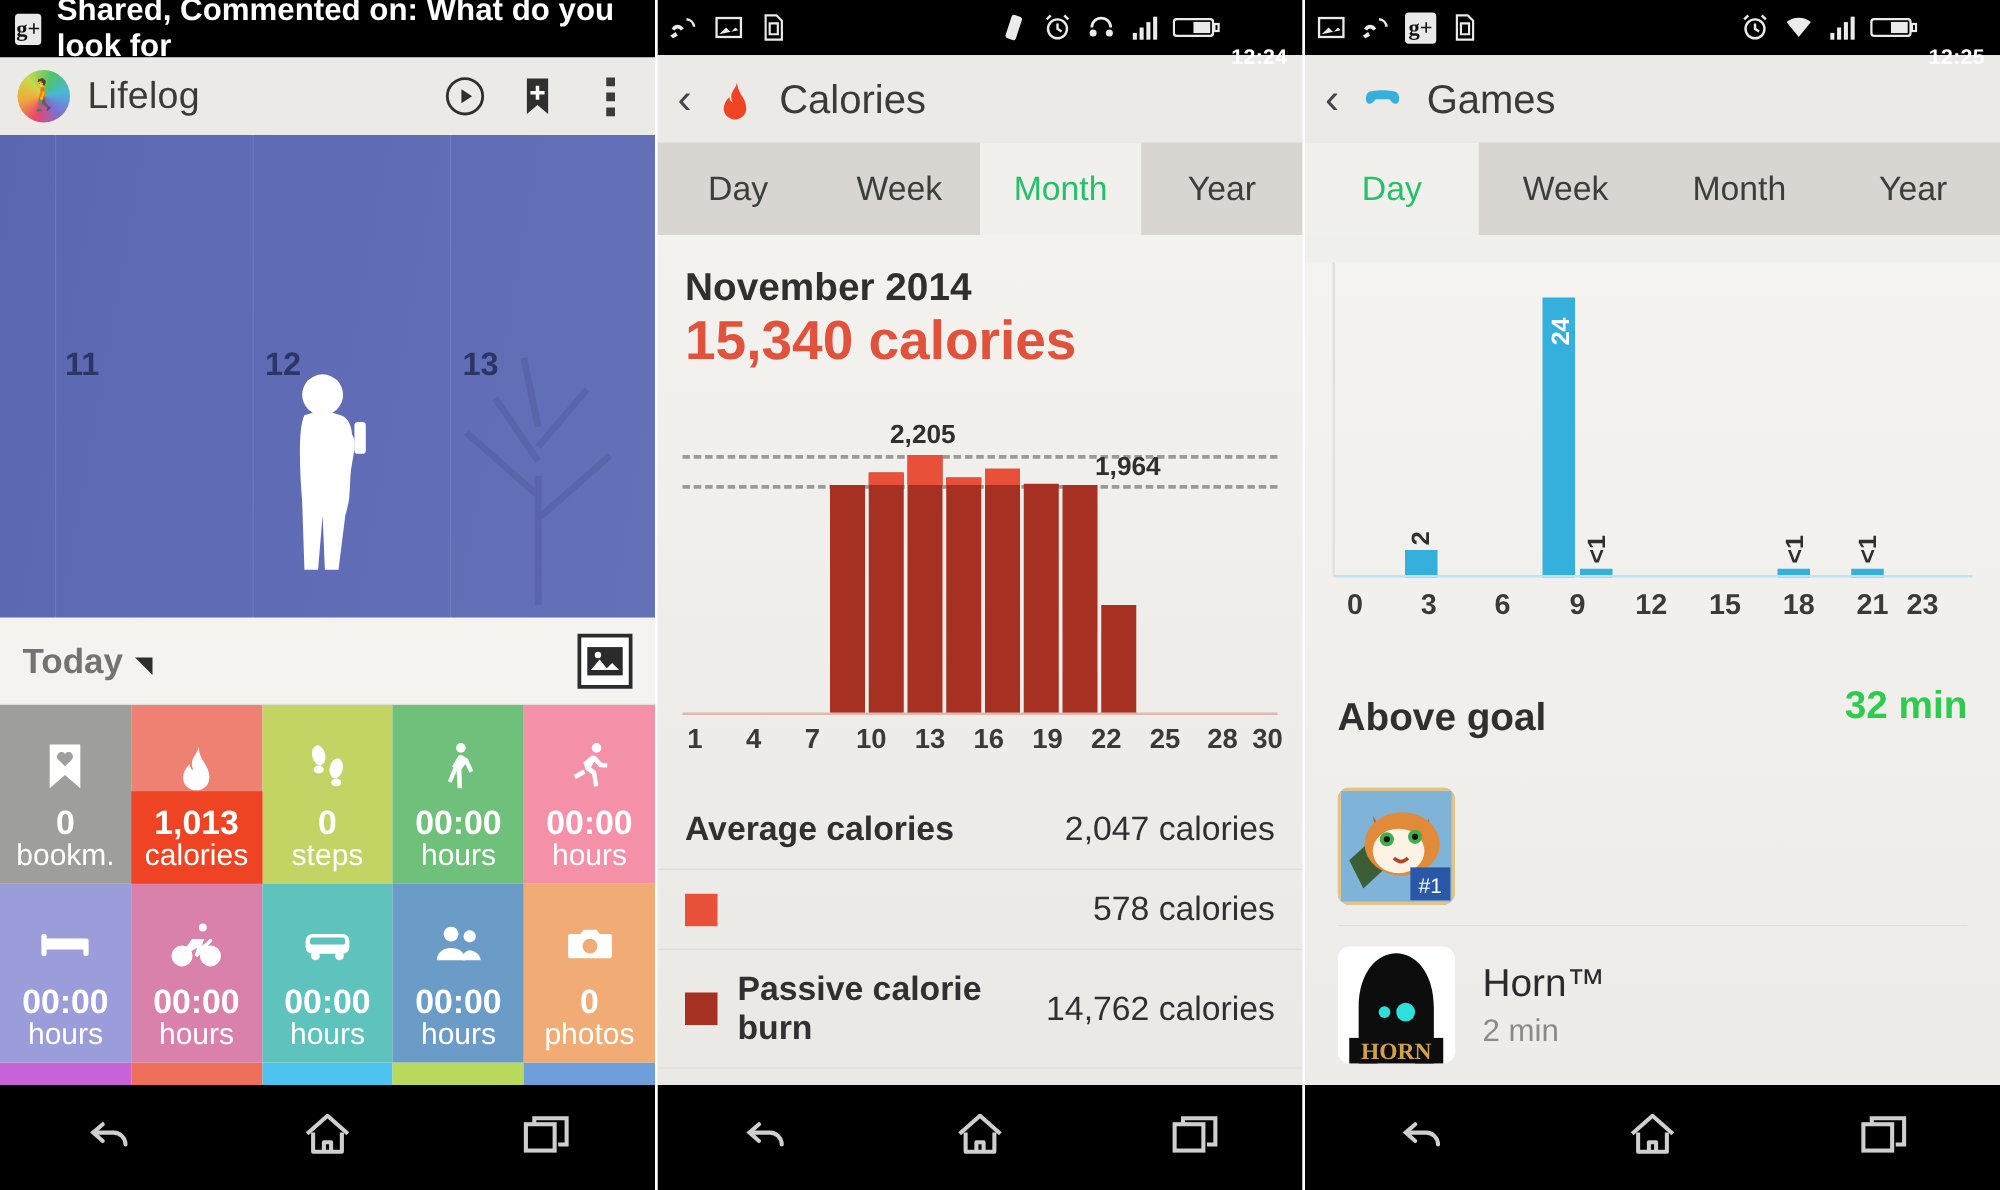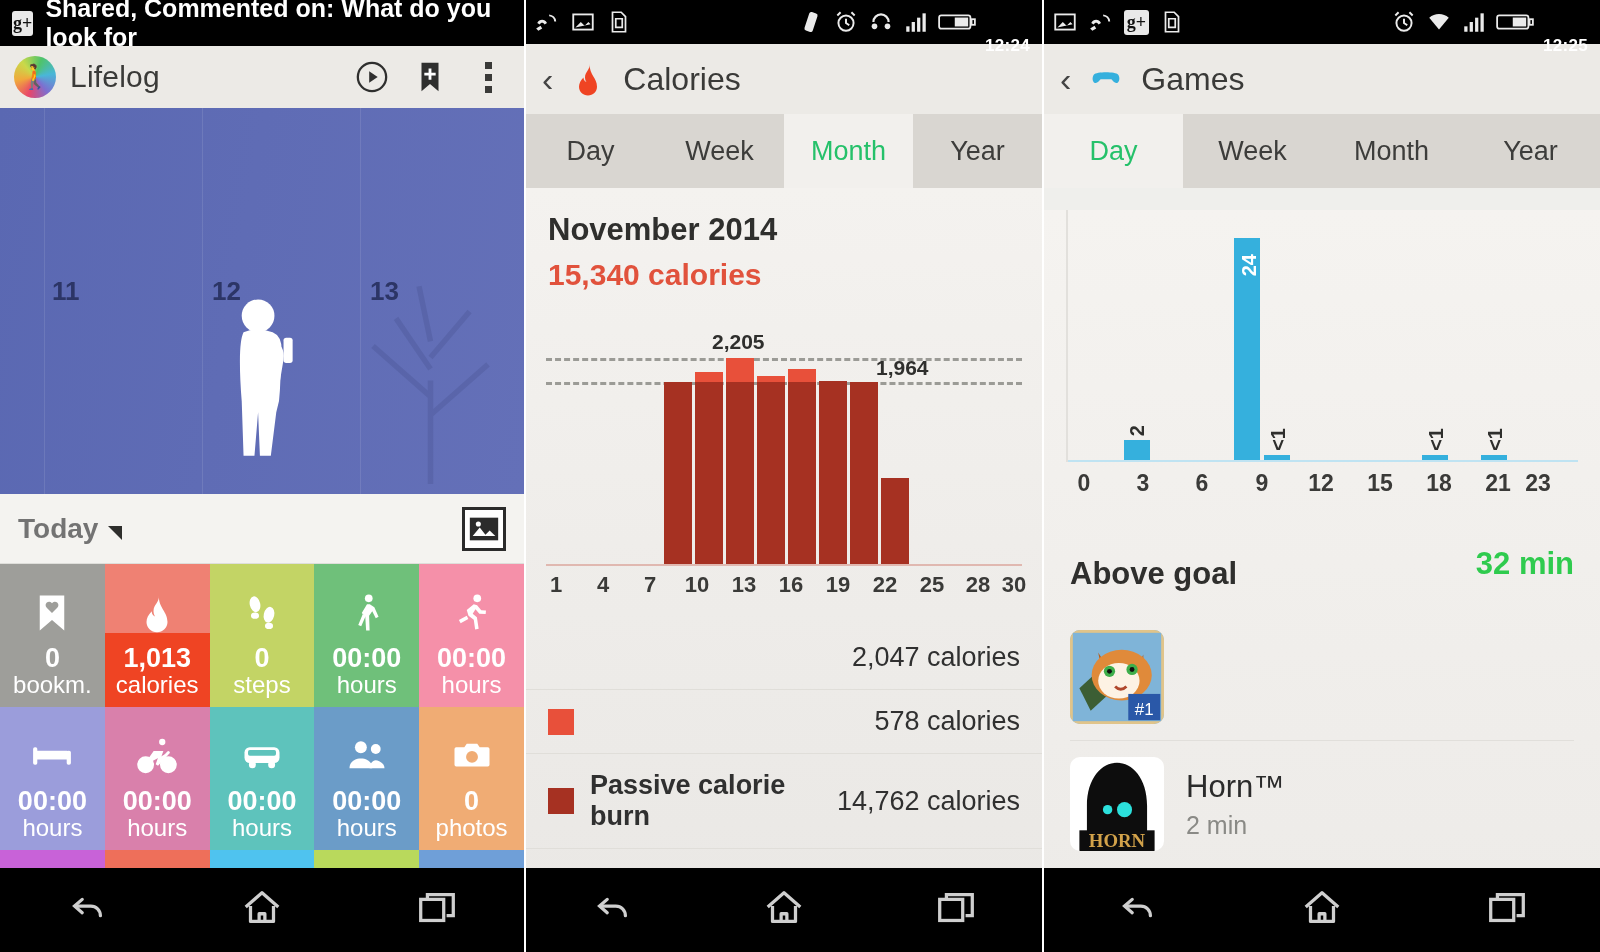--- a/index.html
+++ b/index.html
@@ -96,21 +96,21 @@
   .tab { flex:1; display:flex; align-items:center; justify-content:center;
     font-size:27px; color:#3d3d3b; position:relative; }
   .tab.active { background:#f2f0ed; color:#25c16a; }
 
   .body2 { background:linear-gradient(180deg,#f4f2ef 0%,#eeece9 60%,#eae8e5 100%);
     height:708px; position:relative; }
 
   
   .cal-head { padding:24px 22px 0 22px; }
   .cal-month { font-size:31px; font-weight:700; color:#2f2f2d; }
-  .cal-total { font-size:30px; font-weight:700; color:#e1523c; margin-top:10px;}
+  .cal-total { font-size:44px; font-weight:700; color:#e1523c; }
   .cal-total .unit { font-weight:700; }
   .chart2 { position:relative; height:236px; margin:38px 20px 0 20px; }
   .goal-line { position:absolute; left:0; right:0; border-top:3px dashed #9b9b96; }
   .bars2 { position:absolute; left:0; right:0; bottom:0; top:0; }
   .bar2 { position:absolute; bottom:0; background:#a63122; }
   .bar2 .over { position:absolute; left:0; right:0; top:0; background:#e8503a; }
   .bar2lbl { position:absolute; font-size:21px; font-weight:700; color:#2f2f2d; white-space:nowrap;}
   .axis2 { position:absolute; left:0; right:0; bottom:0; border-top:2px solid #e0b8b0; }
   .ticks2 { position:relative; height:40px; margin:6px 20px 0 20px; }
   .ticks2 span { position:absolute; font-size:22px; font-weight:700; color:#3a3a38;
@@ -500,20 +500,21 @@
         <span style="left:245px">16</span>
         <span style="left:292px">19</span>
         <span style="left:339px">22</span>
         <span style="left:386px">25</span>
         <span style="left:432px">28</span>
         <span style="left:468px">30</span>
       </div>
 
       <div class="rows">
         <div class="row avg">
+          <span class="lab">Average calories</span>
           <span class="val">2,047 calories</span>
         </div>
         <div class="row">
           <span class="swatch" style="background:#e8503a"></span>
           <span class="val">578 calories</span>
         </div>
         <div class="row">
           <span class="swatch" style="background:#a63122"></span>
           <span class="lab">Passive calorie burn</span>
           <span class="val">14,762 calories</span>

